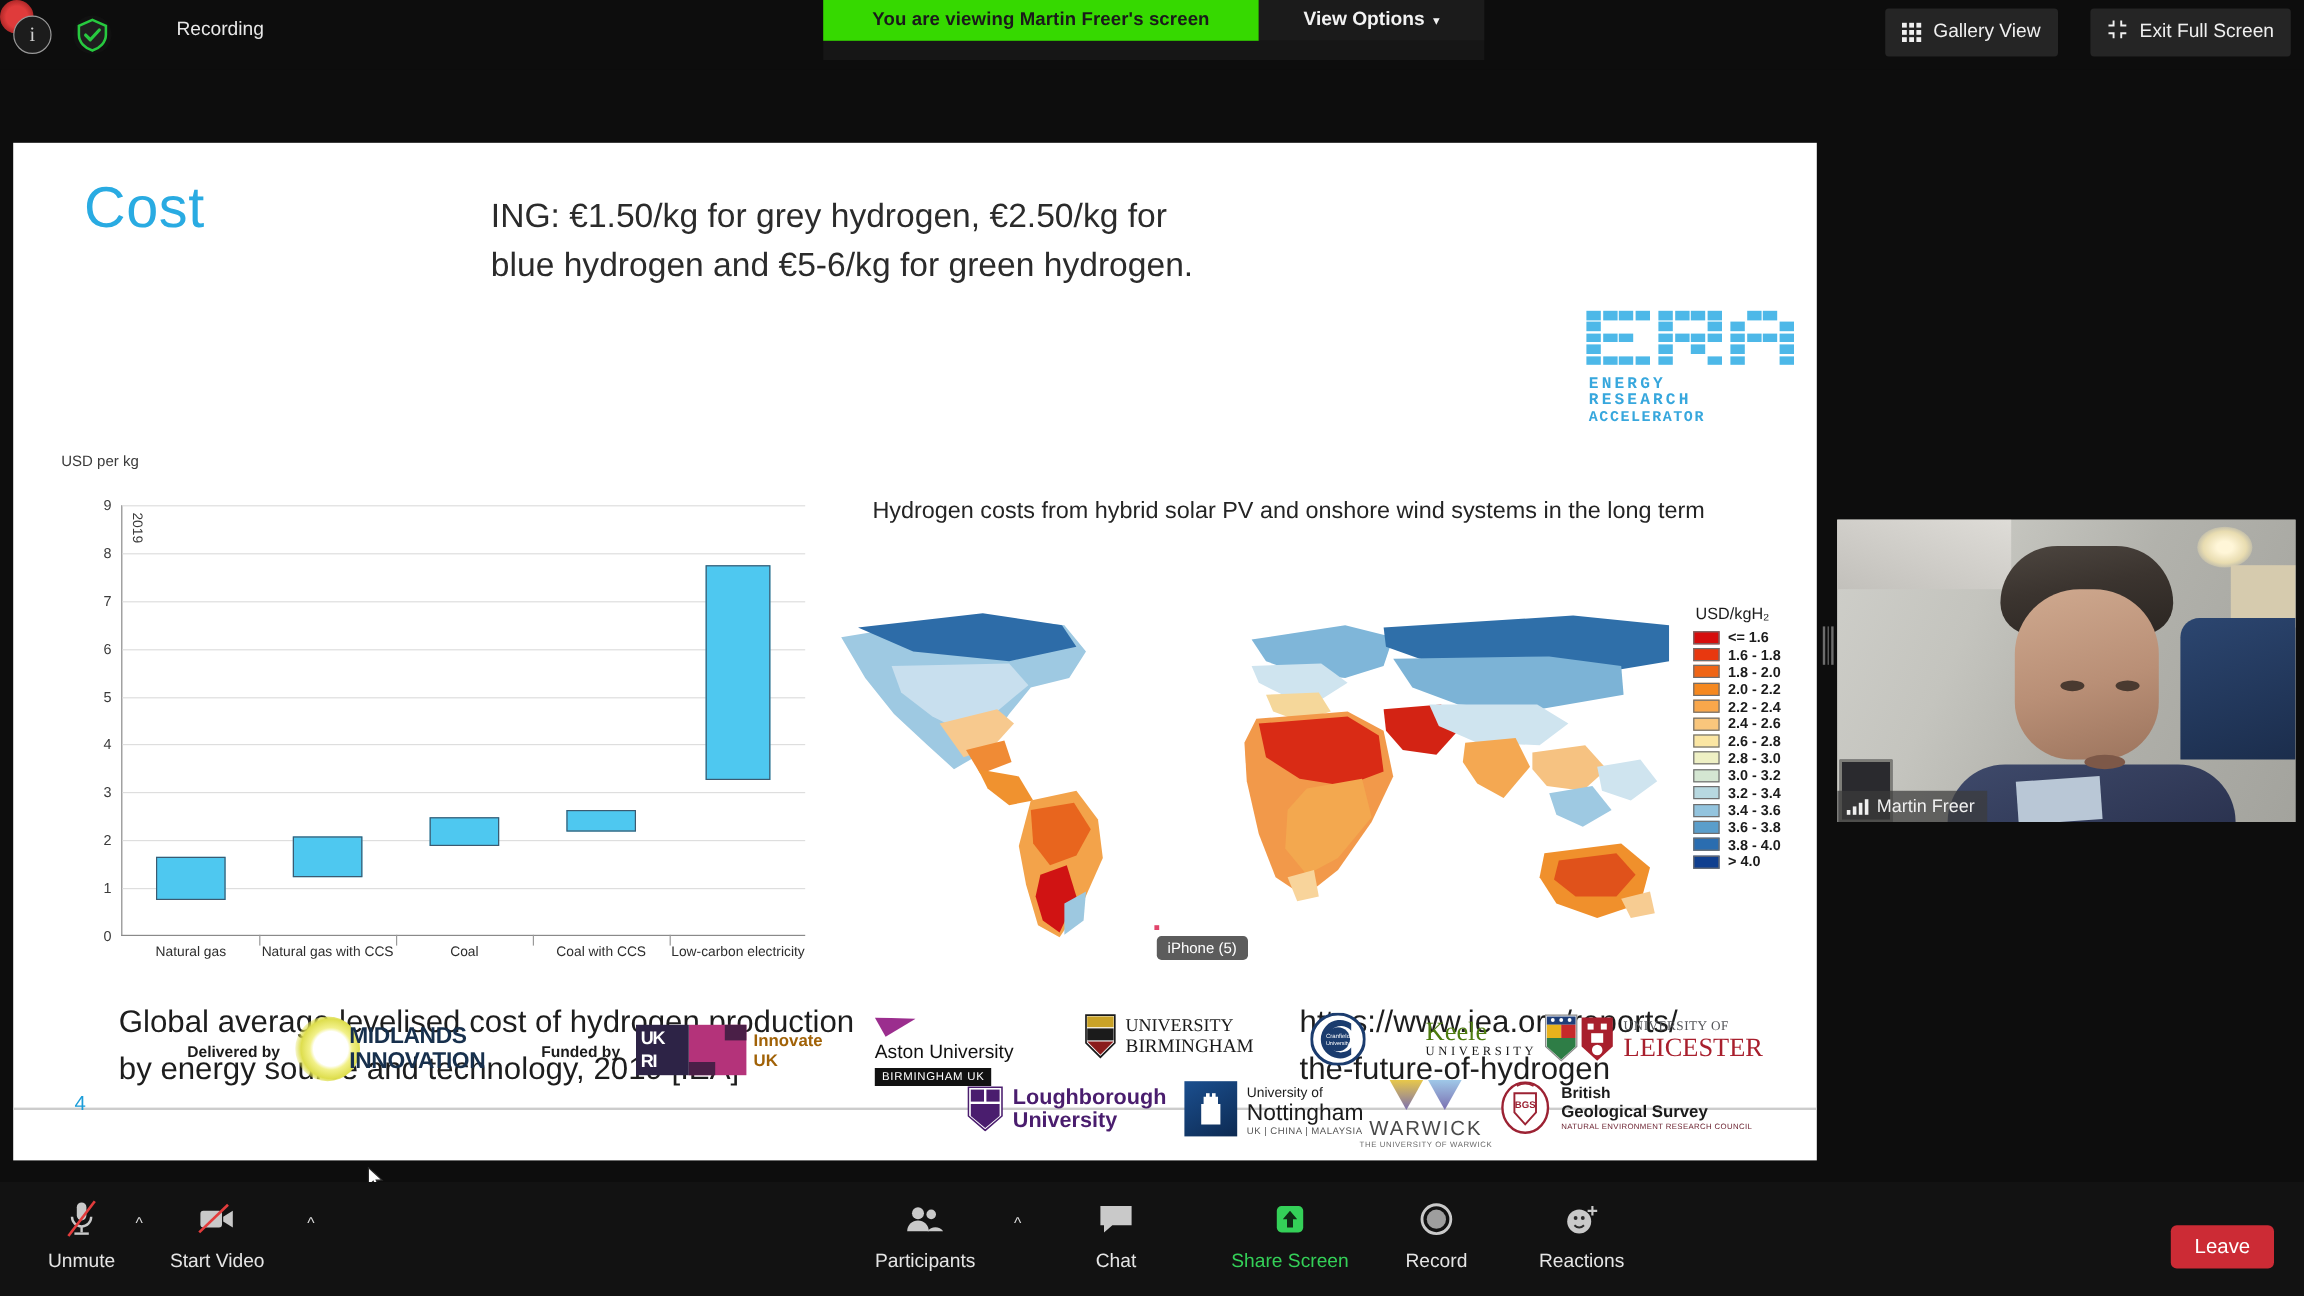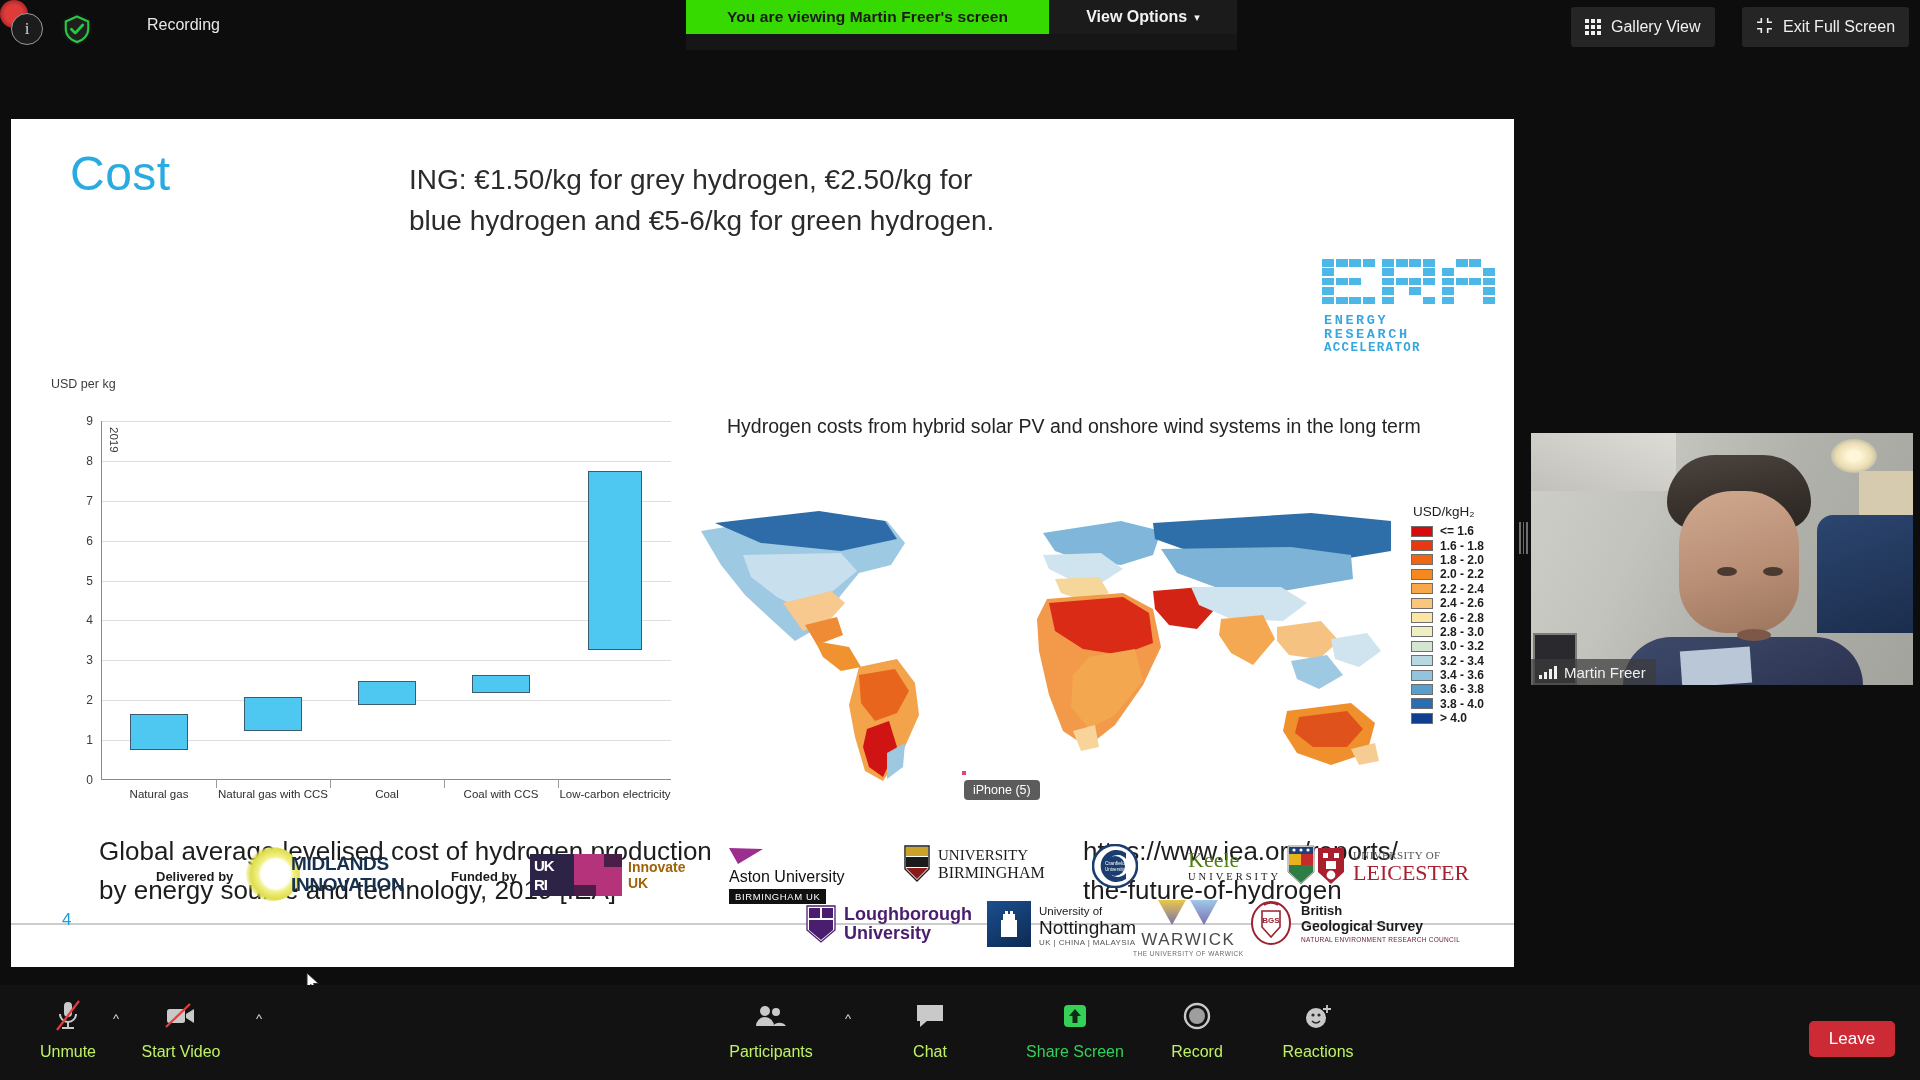--- a/index.html
+++ b/index.html
@@ -178,21 +178,21 @@
   .sigbars i { width:3px; background:#f0f0f0; display:block; }
   .vid-grip { position:absolute; left:1519px; top:520px; width:9px; height:36px;
               display:flex; gap:2px; align-items:center; }
   .vid-grip i { width:2px; height:32px; background:#6d6d6d; display:block; }
 
   
   .bottombar { position:absolute; left:0; top:985px; width:1920px; height:95px; background:#121212; }
   .tool { position:absolute; top:12px; display:flex; flex-direction:column;
           align-items:center; width:92px; }
   .tool .ic { height:38px; display:flex; align-items:center; justify-content:center; }
-  .tool .tl { margin-top:8px; color:#bef264; font-size:16px; white-space:nowrap; }
+  .tool .tl { margin-top:8px; color:#e5e5e5; font-size:16px; white-space:nowrap; }
   .tool.green .tl { color:#34d058; }
   .caret { position:absolute; top:26px; color:#dcdcdc; font-size:13px; }
   .leave-btn {
     position:absolute; left:1809px; top:1021px; width:86px; height:36px; background:#cc2b35;
     border-radius:5px; color:#fff; font-size:17px; display:flex; align-items:center;
     justify-content:center;
   }
 </style>
 </head>
 <body>

